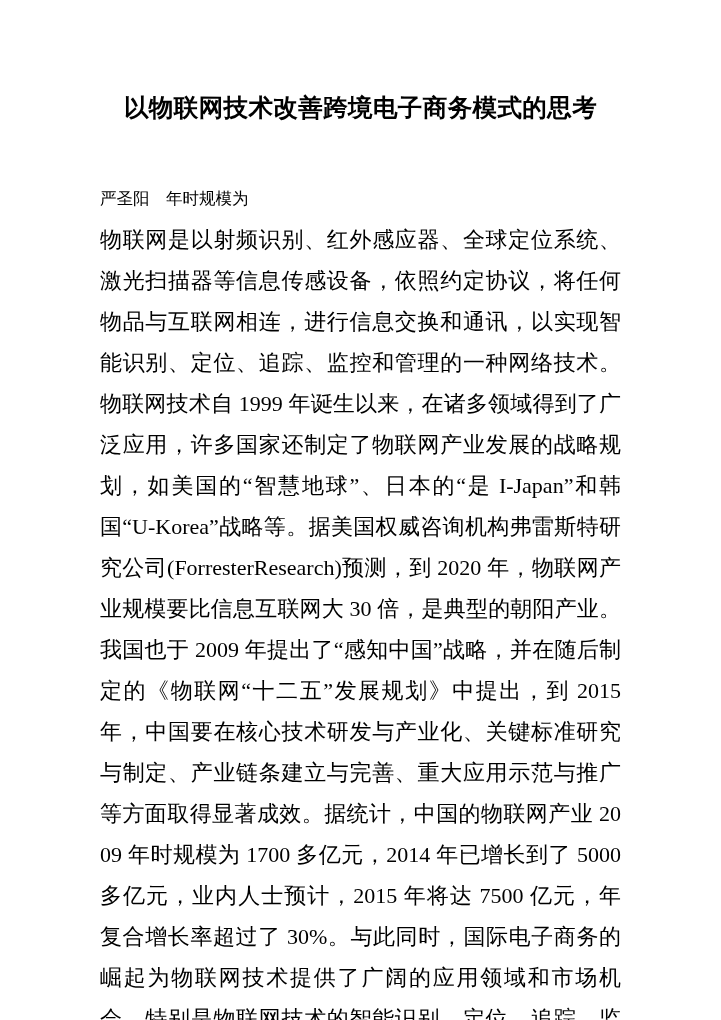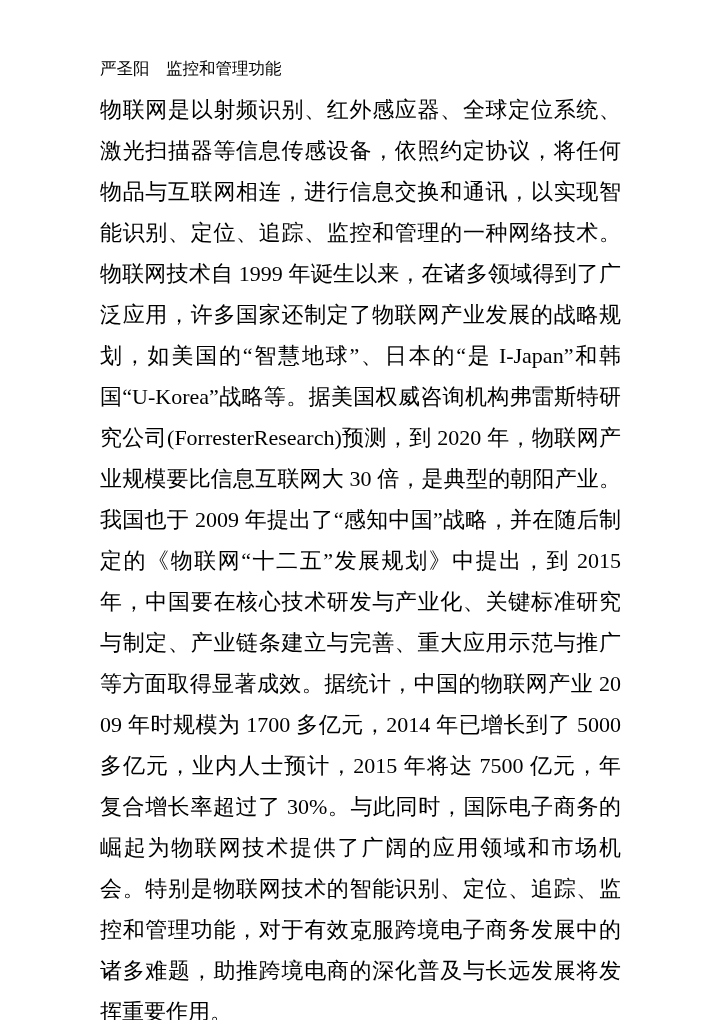--- a/index.html
+++ b/index.html
@@ -67,22 +67,23 @@
     font-family: "Liberation Serif", "DejaVu Serif", serif;
   }
 </style>
 </head>
 <body>
 
 <div class="page">
 
   <div class="content">
 
+    <h1 class="doc-title"><span>以物联网技术改善跨境电子商务模式的思考</span></h1>
 
-    <p class="author-line">严圣阳　监控和管理功能</p>
+    <p class="author-line">严圣阳　年时规模为</p>
 
     <p class="body-para">物联网是以射频识别、红外感应器、全球定位系统、激光扫描器等信息传感设备，依照约定协议，将任何物品与互联网相连，进行信息交换和通讯，以实现智能识别、定位、追踪、监控和管理的一种网络技术。物联网技术自 1999 年诞生以来，在诸多领域得到了广泛应用，许多国家还制定了物联网产业发展的战略规划，如美国的“智慧地球”、日本的“是 I-Japan”和韩国“U-Korea”战略等。据美国权威咨询机构弗雷斯特研究公司(ForresterResearch)预测，到 2020 年，物联网产业规模要比信息互联网大 30 倍，是典型的朝阳产业。我国也于 2009 年提出了“感知中国”战略，并在随后制定的《物联网“十二五”发展规划》中提出，到 2015 年，中国要在核心技术研发与产业化、关键标准研究与制定、产业链条建立与完善、重大应用示范与推广等方面取得显著成效。据统计，中国的物联网产业 2009 年时规模为 1700 多亿元，2014 年已增长到了 5000 多亿元，业内人士预计，2015 年将达 7500 亿元，年复合增长率超过了 30%。与此同时，国际电子商务的崛起为物联网技术提供了广阔的应用领域和市场机会。特别是物联网技术的智能识别、定位、追踪、监控和管理功能，对于有效克服跨境电子商务发展中的诸多难题，助推跨境电商的深化普及与长远发展将发挥重要作用。</p>
 
   </div>
 
   <div class="page-number">1</div>
 
 </div>
 
 </body></html>

